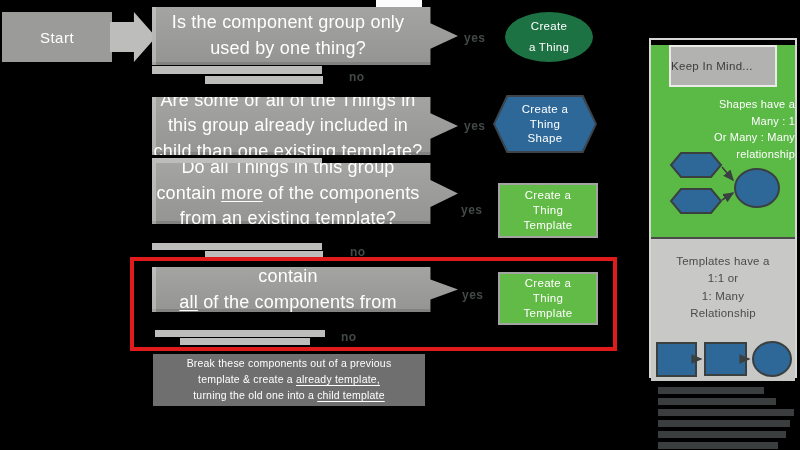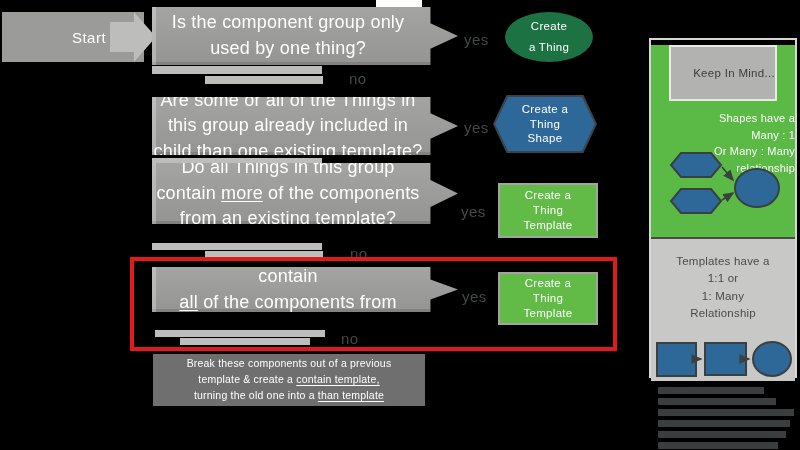--- a/index.html
+++ b/index.html
@@ -7,21 +7,21 @@
     position:relative; width:800px; height:450px; background:#000;
     overflow:hidden; font-family:"Liberation Sans", sans-serif;
     -webkit-font-smoothing:antialiased;
   }
   .white-artifact { position:absolute; left:376px; top:0; width:46px; height:12px; background:#fdfdfd; }
 
   
   .start-box {
     position:absolute; left:2px; top:12px; width:110px; height:50px;
     background:var(--box-gray); color:#fff; font-size:15px; letter-spacing:.5px;
-    display:flex; align-items:center; justify-content:center;padding-left:32px;
+    display:flex; align-items:center; justify-content:center;
   }
   .start-arrow {
     position:absolute; left:110px; top:12px; width:46px; height:50px; background:#bdbdbb;
     clip-path:polygon(0 20%,52% 20%,52% 0,100% 50%,52% 100%,52% 80%,0 80%);
   }
 
   
   .qbox {
     position:absolute; left:152px; width:306px; box-sizing:border-box;
     background:linear-gradient(#a4a4a2,#949492); color:#fff;
@@ -34,21 +34,21 @@
   .qbox u { text-underline-offset:2px; }
   .q1 { top:7px;   height:58px; }
   .q2 { top:97px;  height:58px; }
   .q3 { top:163px; height:61px; }
   .q4 { top:267px; height:45px; }
 
   
   .band { position:absolute; background:#bdbdbb; }
 
   
-  .branch { position:absolute; color:var(--label-dark); font-size:15px; letter-spacing:.5px; }
+  .branch { position:absolute; color:var(--label-dark); font-size:12px; letter-spacing:.5px;font-weight:bold; }
 
   
   .result {
     position:absolute; color:#fff; text-align:center;
     display:flex; flex-direction:column; align-items:center; justify-content:center;
     font-size:11.5px; line-height:1.3; letter-spacing:.3px;
   }
   .r-ellipse { left:505px; top:12px; width:88px; height:50px; background:var(--dark-green); border-radius:50%;gap:6px; }
   .hex-outer { position:absolute; left:493px; top:95px; width:104px; height:58px; background:#3c434a;
     clip-path:polygon(13% 0,87% 0,100% 50%,87% 100%,13% 100%,0 50%); }
@@ -69,22 +69,22 @@
     position:absolute; left:153px; top:354px; width:272px; height:52px;
     background:var(--note-gray); color:#fff; font-size:10.5px; line-height:1.5;
     letter-spacing:.2px; text-align:center; display:flex; align-items:center; justify-content:center;
   }
   .note u { text-underline-offset:2px; }
 
   
   .sidebar { position:absolute; left:649px; top:38px; width:148px; height:340px;
     border:2px solid #d6d6d4; box-sizing:border-box; }
   .sb-green { position:relative; width:100%; height:192px; background:var(--sidebar-green); }
-  .sb-title { margin:5px auto 0 auto; width:104px; padding:20px 0; background:#b2b2b0;
-    border:2px solid #eaeae8; color:#3d3d3d; font-size:11.5px; text-align:right; letter-spacing:.3px; }
+  .sb-title { margin:5px auto 0 auto; width:104px; padding:13px 0; background:#b2b2b0;
+    border:2px solid #eaeae8; color:#3d3d3d; font-size:11.5px; text-align:left; letter-spacing:.3px; }
   .sb-green-text { margin-top:9px; color:#fff; font-size:11px; line-height:1.5;
     text-align:right; letter-spacing:.2px; }
   .sb-green-svg { position:absolute; left:8px; top:105px; }
   .sb-gray { position:relative; width:100%; height:144px; background:var(--sidebar-gray);
     border-top:2px solid #4a4a4a; box-sizing:border-box; }
   .sb-gray-text { padding-top:14px; color:#4b4b4b; font-size:11.5px; line-height:1.5;
     text-align:center; letter-spacing:.2px; }
   .sb-gray-svg { position:absolute; left:3px; top:100px; }
 
   
@@ -168,22 +168,22 @@
   <span class="branch" style="left:462px;top:288px;">yes</span>
   <div class="result r-rect r4">
     <span>Create a</span>
     <span>Thing</span>
     <span>Template</span>
   </div>
 
   <div class="note">
     <div>
       <span>Break these components out of a previous</span><br>
-      <span>template &amp; create a </span><u>contain template,</u><br>
-      <span>turning the old one into a </span><u>than template</u>
+      <span>template &amp; create a </span><u>already template,</u><br>
+      <span>turning the old one into a </span><u>child template</u>
     </div>
   </div>
 
   <div class="sidebar">
     <div class="sb-green">
       <div class="sb-title">Keep In Mind...</div>
       <div class="sb-green-text">
         <span>Shapes have a</span><br>
         <span>Many : 1</span><br>
         <span>Or Many : Many</span><br>

